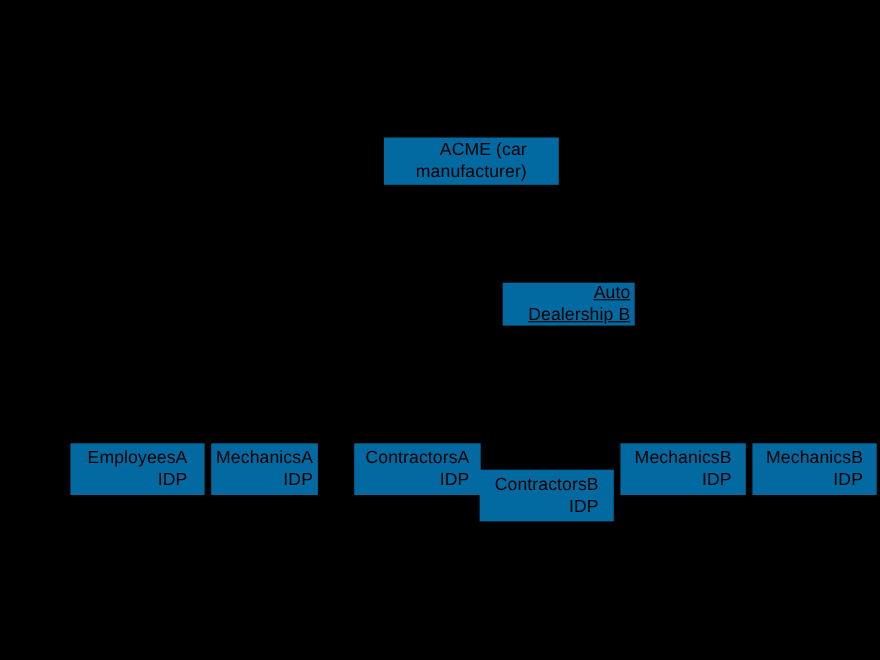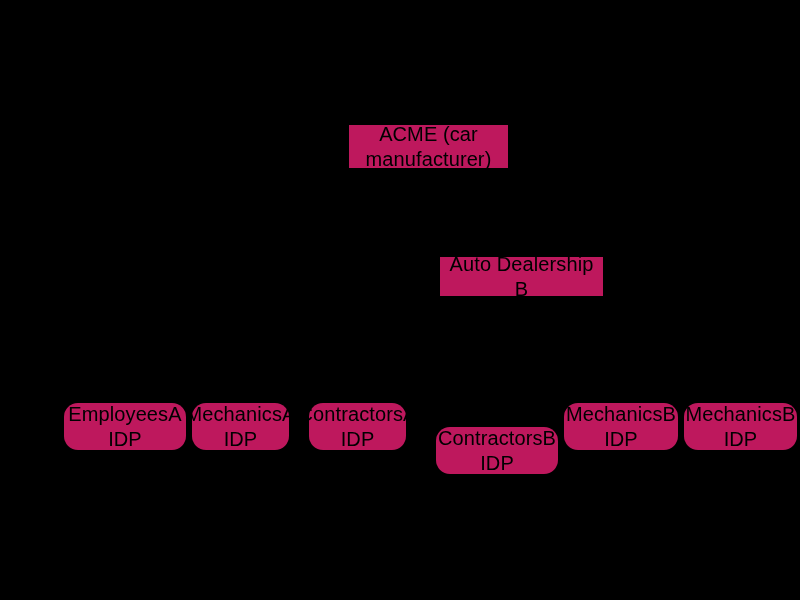--- a/index.html
+++ b/index.html
@@ -14,62 +14,62 @@
   #canvas {
     position: relative;
     width: 800px;
     height: 600px;
     background: #000000;
     overflow: hidden;
   }
   .node {
     position: absolute;
     box-sizing: border-box;
-    background: #be185d;
+    background: #0369a1;
     color: #000000;
     display: flex;
     align-items: center;
     justify-content: center;
-    text-align: center;
+    text-align: right;
     line-height: 1.22;
-    font-size: 20px;
+    font-size: 16px;
     letter-spacing: 0.1px;
     white-space: pre-line;
     padding: 2px 4px;
     border: 0;
   }
   
   .n-root {
     left: 349px;
     top: 125px;
     width: 159px;
     height: 43px;
   }
   
   .n-dealer-a {
     left: 277px;
     top: 257px;
     width: 148px;
     height: 39px;
   }
   .n-dealer-b {
-    left: 440px;
+    left: 457px;
     top: 257px;
-    width: 163px;
+    width: 120px;
     height: 39px;
+    text-decoration: underline;
   }
   
   .n-idp {
     top: 403px;
     height: 47px;
-    border-radius: 14px;
   }
   .n-idp-0 { left: 64px;  width: 122px; }
   .n-idp-1 { left: 192px; width: 97px; }
-  .n-idp-2 { left: 309px; width: 97px; }
+  .n-idp-2 { left: 322px; width: 115px; }
   .n-idp-3 { left: 436px; width: 122px; margin-top: 24px; }
   .n-idp-4 { left: 564px; width: 114px; }
   .n-idp-5 { left: 684px; width: 113px; }
 
   .edge {
     position: absolute;
     background: #000000;
   }
 </style>
 </head>

